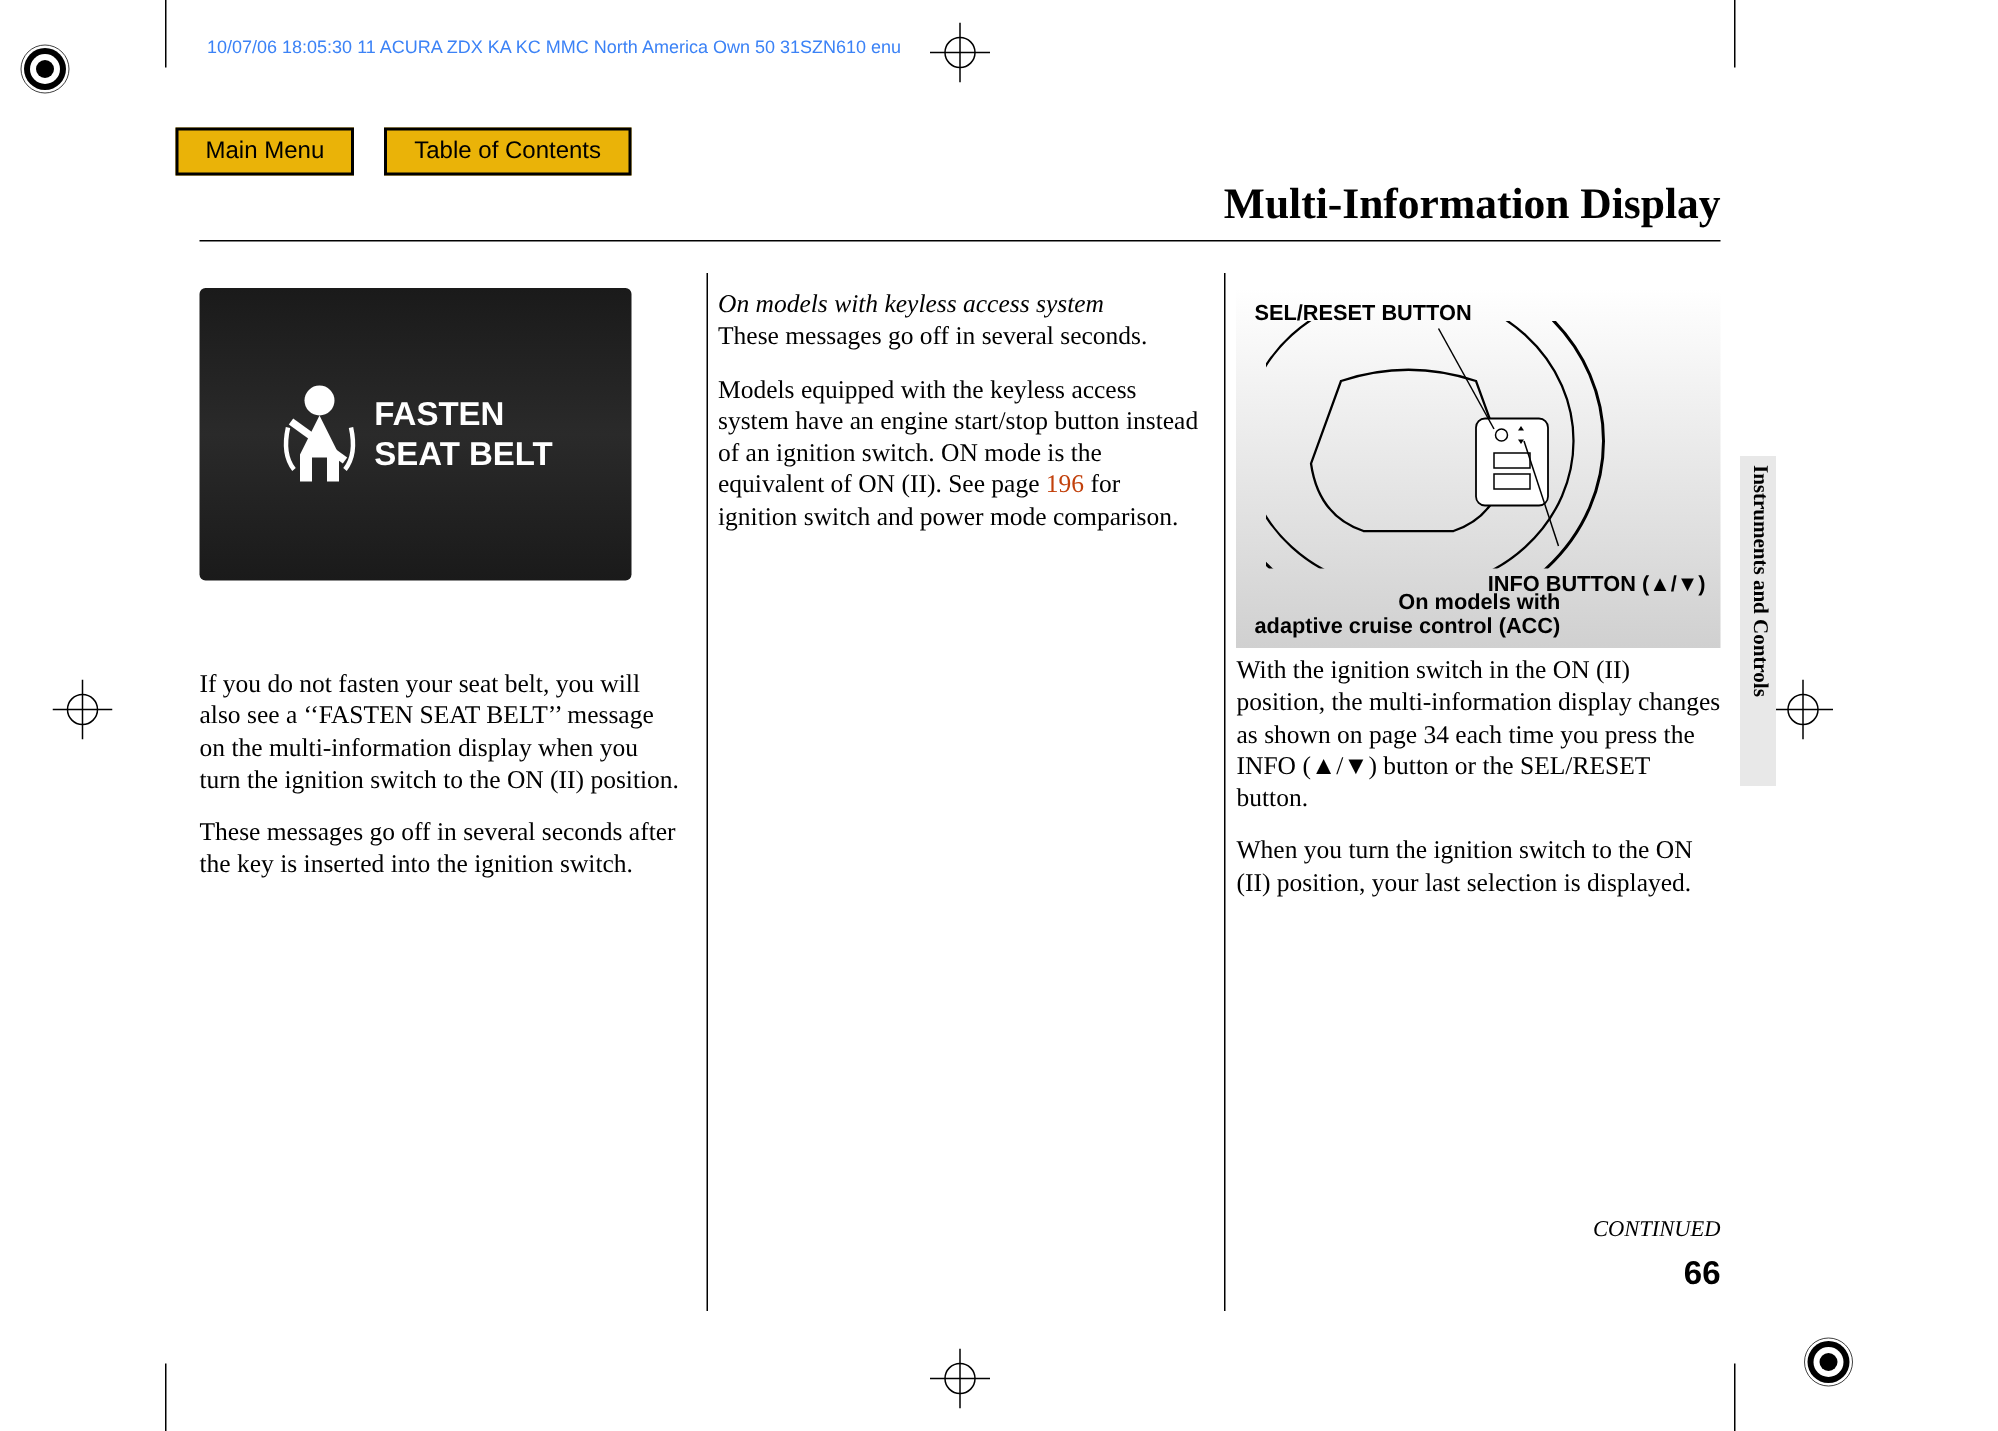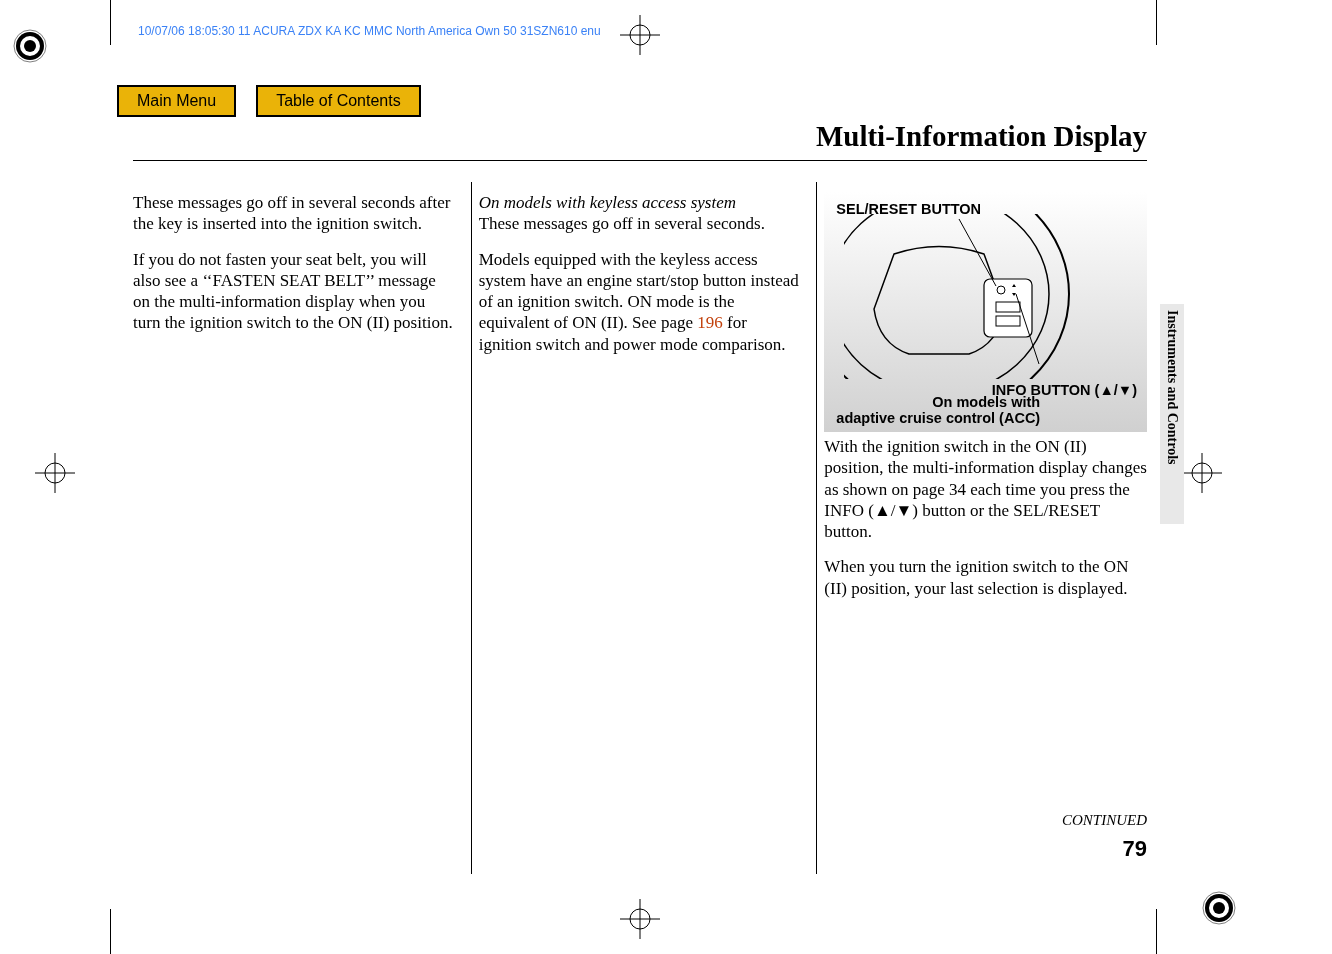--- a/index.html
+++ b/index.html
@@ -265,22 +265,35 @@
 
 <h1 class="page-title">Multi-Information Display</h1>
 <div class="title-rule"></div>
 
 <div class="side-tab"></div>
 <div class="side-tab-text">Instruments and Controls</div>
 
 <div class="content">
 
   <div class="col col1">
+    <div class="seatbelt-display">
+      <svg class="seatbelt-icon" viewBox="0 0 54 70">
+        <circle cx="27" cy="12" r="10" fill="#fff"></circle>
+        <path d="M 27 22 L 14 48 L 14 66 L 22 66 L 22 50 L 32 50 L 32 66 L 40 66 L 40 48 Z" fill="#fff"></path>
+        <path d="M 8 26 L 44 52" stroke="#fff" stroke-width="5" fill="none"></path>
+        <path d="M 6 30 Q 2 48 10 58" stroke="#fff" stroke-width="3" fill="none"></path>
+        <path d="M 48 30 Q 52 48 44 58" stroke="#fff" stroke-width="3" fill="none"></path>
+      </svg>
+      <div class="seatbelt-text">
+        <div>FASTEN</div>
+        <div>SEAT BELT</div>
+      </div>
+    </div>
+    <p>If you do not fasten your seat belt, you will also see a ‘‘FASTEN SEAT BELT’’ message on the multi-information display when you turn the ignition switch to the ON (II) position.</p>
     <p>These messages go off in several seconds after the key is inserted into the ignition switch.</p>
-    <p>If you do not fasten your seat belt, you will also see a ‘‘FASTEN SEAT BELT’’ message on the multi-information display when you turn the ignition switch to the ON (II) position.</p>
   </div>
 
   <div class="col col2">
     <p>
       <span class="italic-heading">On models with keyless access system</span><br>
       <span>These messages go off in several seconds.</span>
     </p>
     <p>
       <span>Models equipped with the keyless access system have an engine start/stop button instead of an ignition switch. ON mode is the equivalent of ON (II). See page </span><a class="page-ref">196</a><span> for ignition switch and power mode comparison.</span>
     </p>
@@ -306,13 +319,13 @@
       <div class="acc-note" style="white-space:pre-line;">On models with
 adaptive cruise control (ACC)</div>
     </div>
     <p>With the ignition switch in the ON (II) position, the multi-information display changes as shown on page 34 each time you press the INFO (▲/▼) button or the SEL/RESET button.</p>
     <p>When you turn the ignition switch to the ON (II) position, your last selection is displayed.</p>
   </div>
 
 </div>
 
 <div class="continued">CONTINUED</div>
-<div class="page-num">79</div>
+<div class="page-num">66</div>
 
 </body></html>

